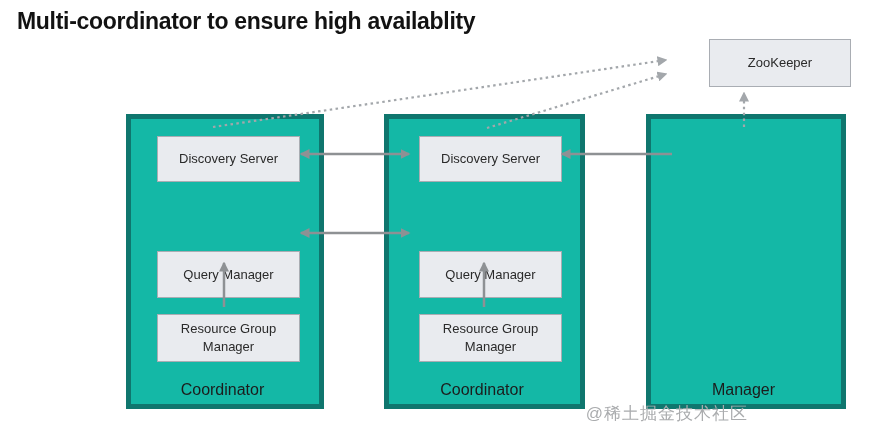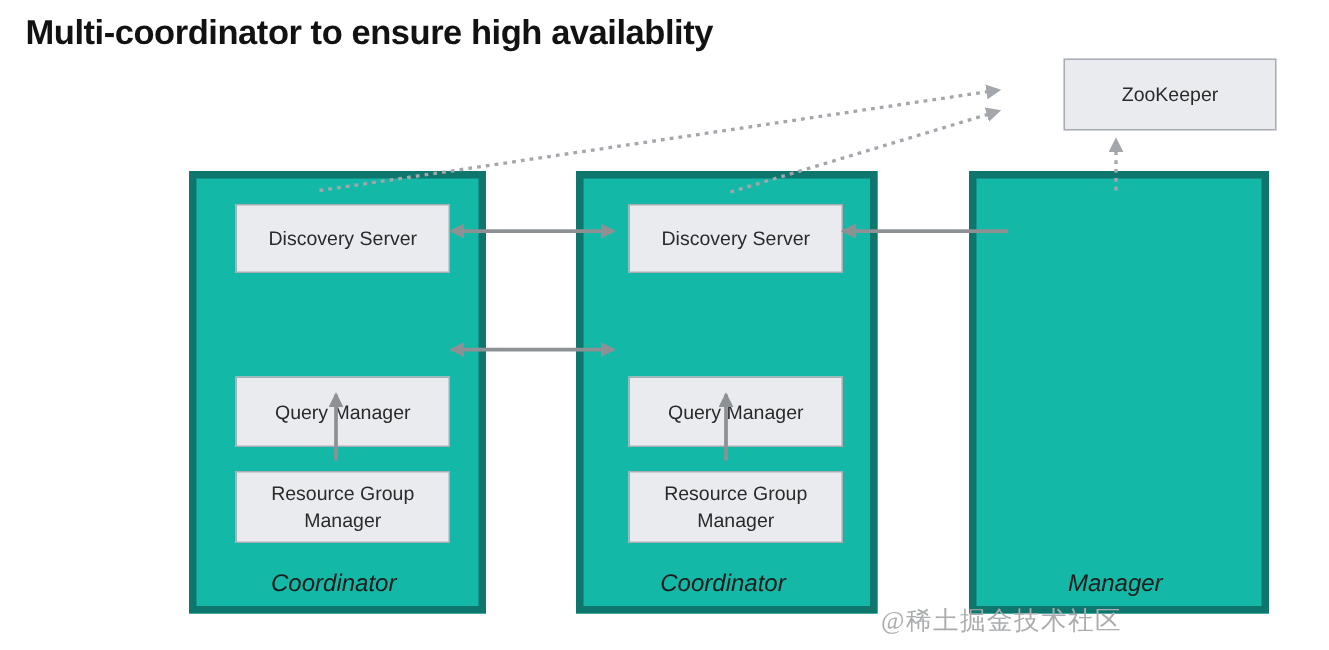--- a/index.html
+++ b/index.html
@@ -51,28 +51,28 @@
   .container-2 .node { left: 30px; width: 143px; }
   .container-3 .node { left: 28px; width: 143px; }
 
   .row-discovery { top: 17px; height: 46px; }
   .row-query    { top: 96px; height: 47px; margin-top: 36px; }
   .row-resource { top: 195px; height: 48px; align-items: center; }
 
   .container-label {
     position: absolute; bottom: 5px; left: 0; right: 5px;
     text-align: center;
-    font-size: 16px; color: #1c1c1c; font-style: italic;
+    font-size: 16px; color: #1c1c1c;
   }
 
   .watermark {
     position: absolute; right: 8px; bottom: 8px;
     font-size: 17px; color: #aaacae;
     z-index: 6; letter-spacing: 1px;
-    font-family: Liberation Serif, serif;
+    font-family: Liberation Sans, sans-serif;
   }
 </style>
 </head>
 <body>
 
 <div class="stage">
 
   <div class="title">Multi-coordinator to ensure high availablity</div>
 
   <svg class="connector-layer" width="886" height="433" viewBox="0 0 886 433" xmlns="http://www.w3.org/2000/svg">

